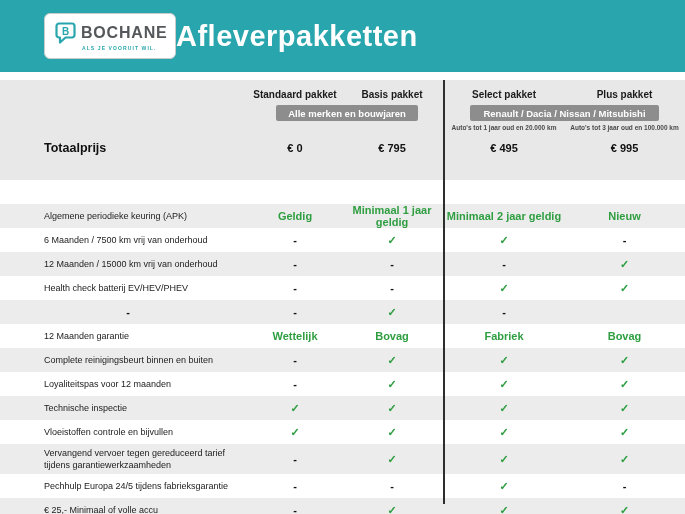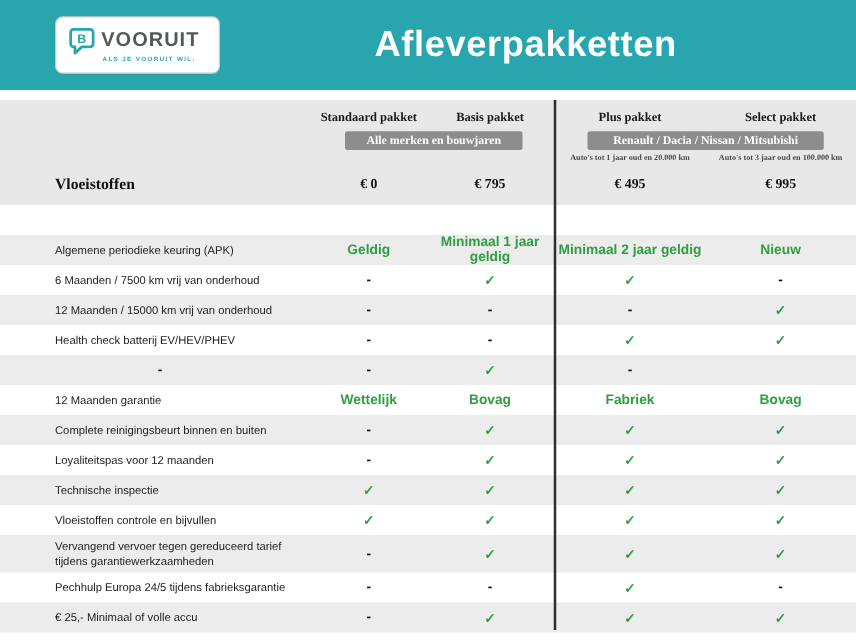--- a/index.html
+++ b/index.html
@@ -49,43 +49,42 @@
   .logo-tagline {
     font-size:5px;
     font-weight:bold;
     color:var(--teal);
     letter-spacing:1.1px;
     margin-left:27px;
     margin-top:1px;
   }
   .page-title {
     flex:1;
-    text-align:center;
+    text-align:left;
     color:#fff;
     font-size:29px;
     font-weight:bold;
     letter-spacing:0.5px;
     padding-right:20px;
   }
 
   
   .grid {
     display:grid;
     grid-template-columns:244px 90px 104px 120px 121px;
     align-items:center;
     padding-left:6px;
   }
 
   
   .headband {
     margin-top:8px;
     background:var(--band);
     padding-top:6px;
-    padding-bottom:5px;
-    font-family:Liberation Serif, serif;
+    padding-bottom:20px;
   }
   .colhead {
     font-size:10px;
     font-weight:bold;
     text-align:center;
     color:#1b1b1b;
     height:18px;
     line-height:18px;
   }
   .badges { margin-top:1px; }
@@ -159,45 +158,45 @@
 
   <header class="topbar">
     <div class="logo-box">
       <div class="logo-row">
         <span class="logo-icon">
           <svg width="21" height="22" viewBox="0 0 21 22" aria-hidden="true">
             <path d="M4 1.5 h13 a2.5 2.5 0 0 1 2.5 2.5 v9 a2.5 2.5 0 0 1 -2.5 2.5 h-6.5 l-5.5 5 v-5 h-1 a2.5 2.5 0 0 1 -2.5 -2.5 v-9 a2.5 2.5 0 0 1 2.5 -2.5 z" fill="none" stroke="currentColor" stroke-width="2.2" stroke-linejoin="round"></path>
             <text x="10.5" y="12.5" text-anchor="middle" font-size="10" font-weight="bold" fill="currentColor" font-family="Liberation Sans, sans-serif">B</text>
           </svg>
         </span>
-        <span class="logo-text">VOORUIT</span>
+        <span class="logo-text">BOCHANE</span>
       </div>
       <div class="logo-tagline">ALS JE VOORUIT WIL.</div>
     </div>
     <h1 class="page-title">Afleverpakketten</h1>
   </header>
 
   <section class="headband">
     <div class="grid">
       <div></div>
       <div class="colhead">Standaard pakket</div>
       <div class="colhead">Basis pakket</div>
+      <div class="colhead">Select pakket</div>
       <div class="colhead">Plus pakket</div>
-      <div class="colhead">Select pakket</div>
     </div>
     <div class="grid badges">
       <div class="badge badge-left">Alle merken en bouwjaren</div>
       <div class="badge badge-right">Renault / Dacia / Nissan / Mitsubishi</div>
     </div>
     <div class="grid subtitles">
       <div class="subtitle sub-select">Auto's tot 1 jaar oud en 20.000 km</div>
       <div class="subtitle sub-plus">Auto's tot 3 jaar oud en 100.000 km</div>
     </div>
     <div class="grid totalrow">
-      <div class="total-label">Vloeistoffen</div>
+      <div class="total-label">Totaalprijs</div>
       <div class="total-val">€ 0</div>
       <div class="total-val">€ 795</div>
       <div class="total-val">€ 495</div>
       <div class="total-val">€ 995</div>
     </div>
   </section>
 
   <section class="rows">
 
     <div class="grid row">

